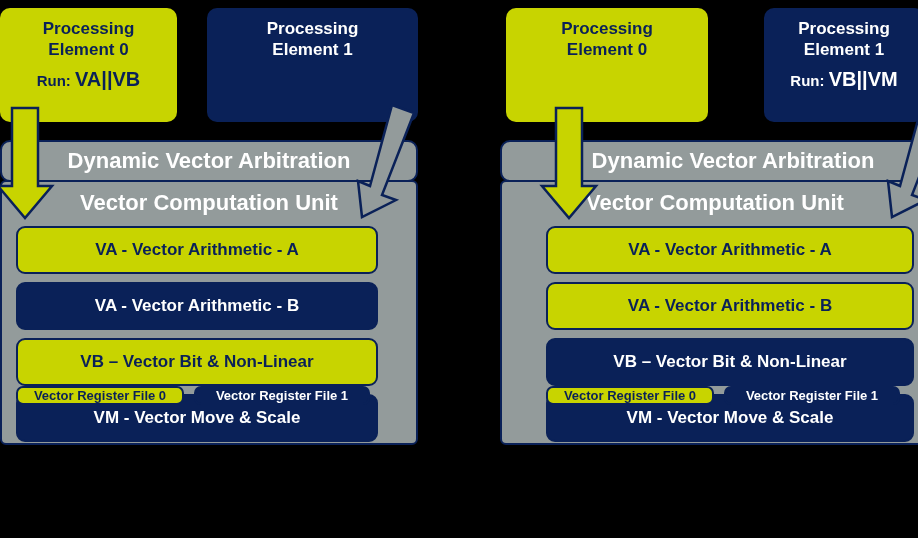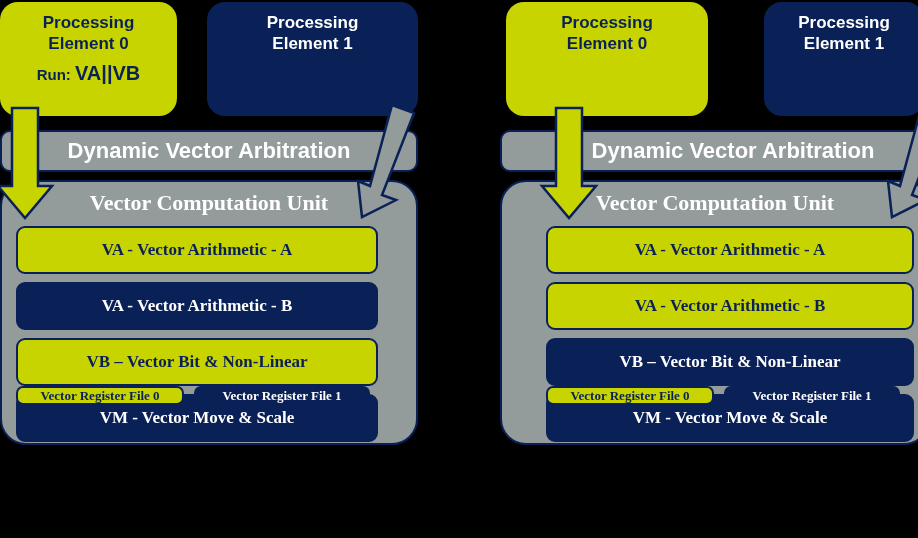--- a/index.html
+++ b/index.html
@@ -28,24 +28,24 @@
     top: 0;
     width: 418px;
     height: 460px;
   }
   .panel.left  { left: 0px; }
   .panel.right { left: 500px; }
 
   
   .pe {
     position: absolute;
-    top: 2px;
+    top: 8px;
     width: 177px;
     height: 114px;
-    border-radius: 18px;
+    border-radius: 10px;
     box-sizing: border-box;
     display: flex;
     flex-direction: column;
     align-items: center;
     justify-content: flex-start;
     padding-top: 10px;
   }
   .pe.slot0 { left: 0px; }
   .pe.slot1 { left: 207px; width: 211px; }
 
@@ -69,21 +69,21 @@
     font-size: 20px;
     font-weight: bold;
   }
 
   .fill-yellow { background: #c8d400; color: #0a2158; }
   .fill-navy   { background: #0a2158; color: #ffffff; }
 
   
   .arb {
     position: absolute;
-    top: 130px;
+    top: 140px;
     height: 42px;
     background: #939b9b;
     border: 2px solid #0a2158;
     border-radius: 10px;
     box-sizing: border-box;
     color: #ffffff;
     font-size: 22px;
     font-weight: bold;
     display: flex;
     align-items: center;
@@ -93,23 +93,22 @@
   .panel.right .arb { left: 0px;  width: 430px; }
   .panel.right .arb .arb-label { position: relative; left: 18px; }
 
   
   .vcu {
     position: absolute;
     top: 180px;
     height: 265px;
     background: #939b9b;
     border: 2px solid #0a2158;
-    border-radius: 26px;
-    box-sizing: border-box;
-    font-family: Liberation Serif, serif;
+    border-radius: 6px;
+    box-sizing: border-box;
   }
   .panel.left  .vcu { left: 0px; width: 418px; }
   .panel.right .vcu { left: 0px; width: 430px; }
 
   .vcu-title {
     position: absolute;
     top: 8px;
     left: 0;
     width: 100%;
     text-align: center;
@@ -233,20 +232,21 @@
   <div class="panel right">
 
     <div class="pe slot0 fill-yellow">
       <div class="pe-title">Processing
 Element 0</div>
     </div>
 
     <div class="pe slot1 fill-navy">
       <div class="pe-title">Processing
 Element 1</div>
+      <div class="pe-run"><span>Run: </span><span class="mnemonic">VB||VM</span></div>
     </div>
 
     <div class="arb">
       <span class="arb-label">Dynamic Vector Arbitration</span>
     </div>
 
     <div class="vcu">
       <div class="vcu-title">Vector Computation Unit</div>
 
       <div class="unit-stack">

